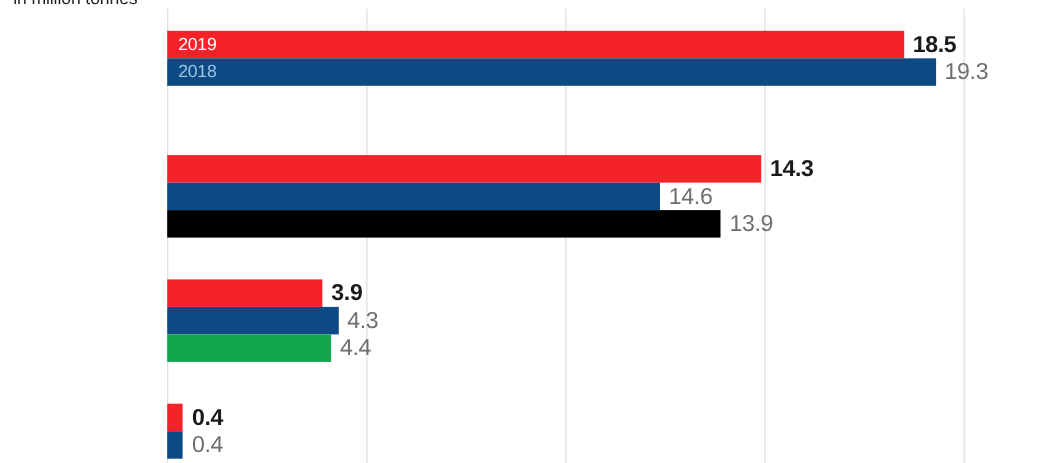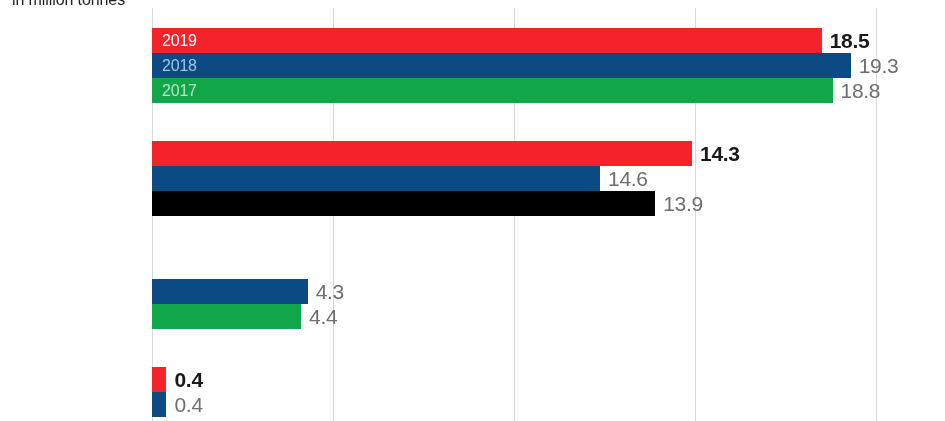--- a/index.html
+++ b/index.html
@@ -118,32 +118,31 @@
       <div class="gridline" style="left: 543px; background: rgb(217, 217, 217);"></div>
       <div class="gridline" style="left: 724px; background: rgb(217, 217, 217);"></div>
       <div class="bar y2019" style="left: 0px; top: 20px; width: 669.7px; background: rgb(244, 34, 41);">
         <span class="bar-year">2019</span>
         <span class="val-label" style="left: 100%;">18.5</span>
       </div>
       <div class="bar y2018" style="left: 0px; top: 45px; width: 698.66px; background: rgb(11, 74, 130); text-decoration: underline;">
         <span class="bar-year">2018</span>
         <span class="val-label" style="left: 100%;">19.3</span>
       </div>
-      <div class="bar y2017" style="left: 0px; top: 70px; width: 680.56px; background: rgb(17, 166, 74);">
-        <span class="bar-year">2017</span>
-        <span class="val-label" style="left: 100%;">18.8</span>
-      </div>
       <div class="bar y2019" style="left: 0px; top: 133px; width: 540px; background: rgb(244, 34, 41);">
         <span class="val-label" style="left: 100%;">14.3</span>
       </div>
       <div class="bar y2018" style="left: 0px; top: 158px; width: 448px; background: rgb(11, 74, 130);">
         <span class="val-label" style="left: 100%;">14.6</span>
       </div>
       <div class="bar y2017" style="left: 0px; top: 183px; width: 503.18px; background: #000000;">
         <span class="val-label" style="left: 100%;">13.9</span>
+      </div>
+      <div class="bar y2019" style="left: 0px; top: 246px; width: 141.18px; background: rgb(244, 34, 41);">
+        <span class="val-label" style="left: 100%;">3.9</span>
       </div>
       <div class="bar y2018" style="left: 0px; top: 271px; width: 155.66px; background: rgb(11, 74, 130);">
         <span class="val-label" style="left: 100%;">4.3</span>
       </div>
       <div class="bar y2017" style="left: 0px; top: 296px; width: 149px; background: rgb(17, 166, 74);">
         <span class="val-label" style="left: 100%;">4.4</span>
       </div>
       <div class="bar y2019" style="left: 0px; top: 359px; width: 14.48px; background: rgb(244, 34, 41);">
         <span class="val-label" style="left: 100%;">0.4</span>
       </div>

